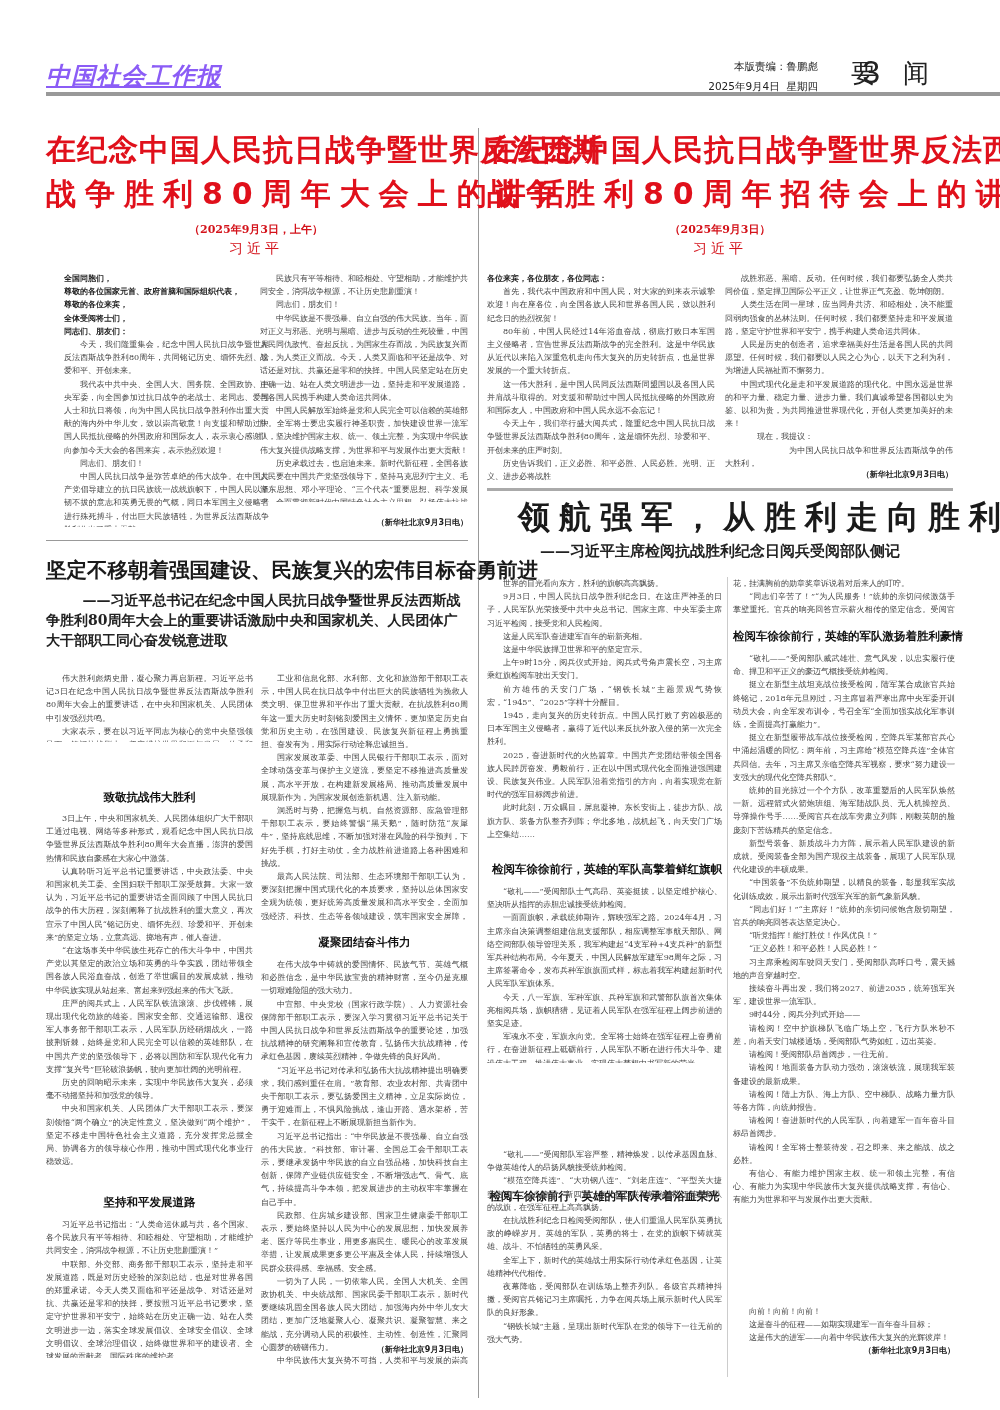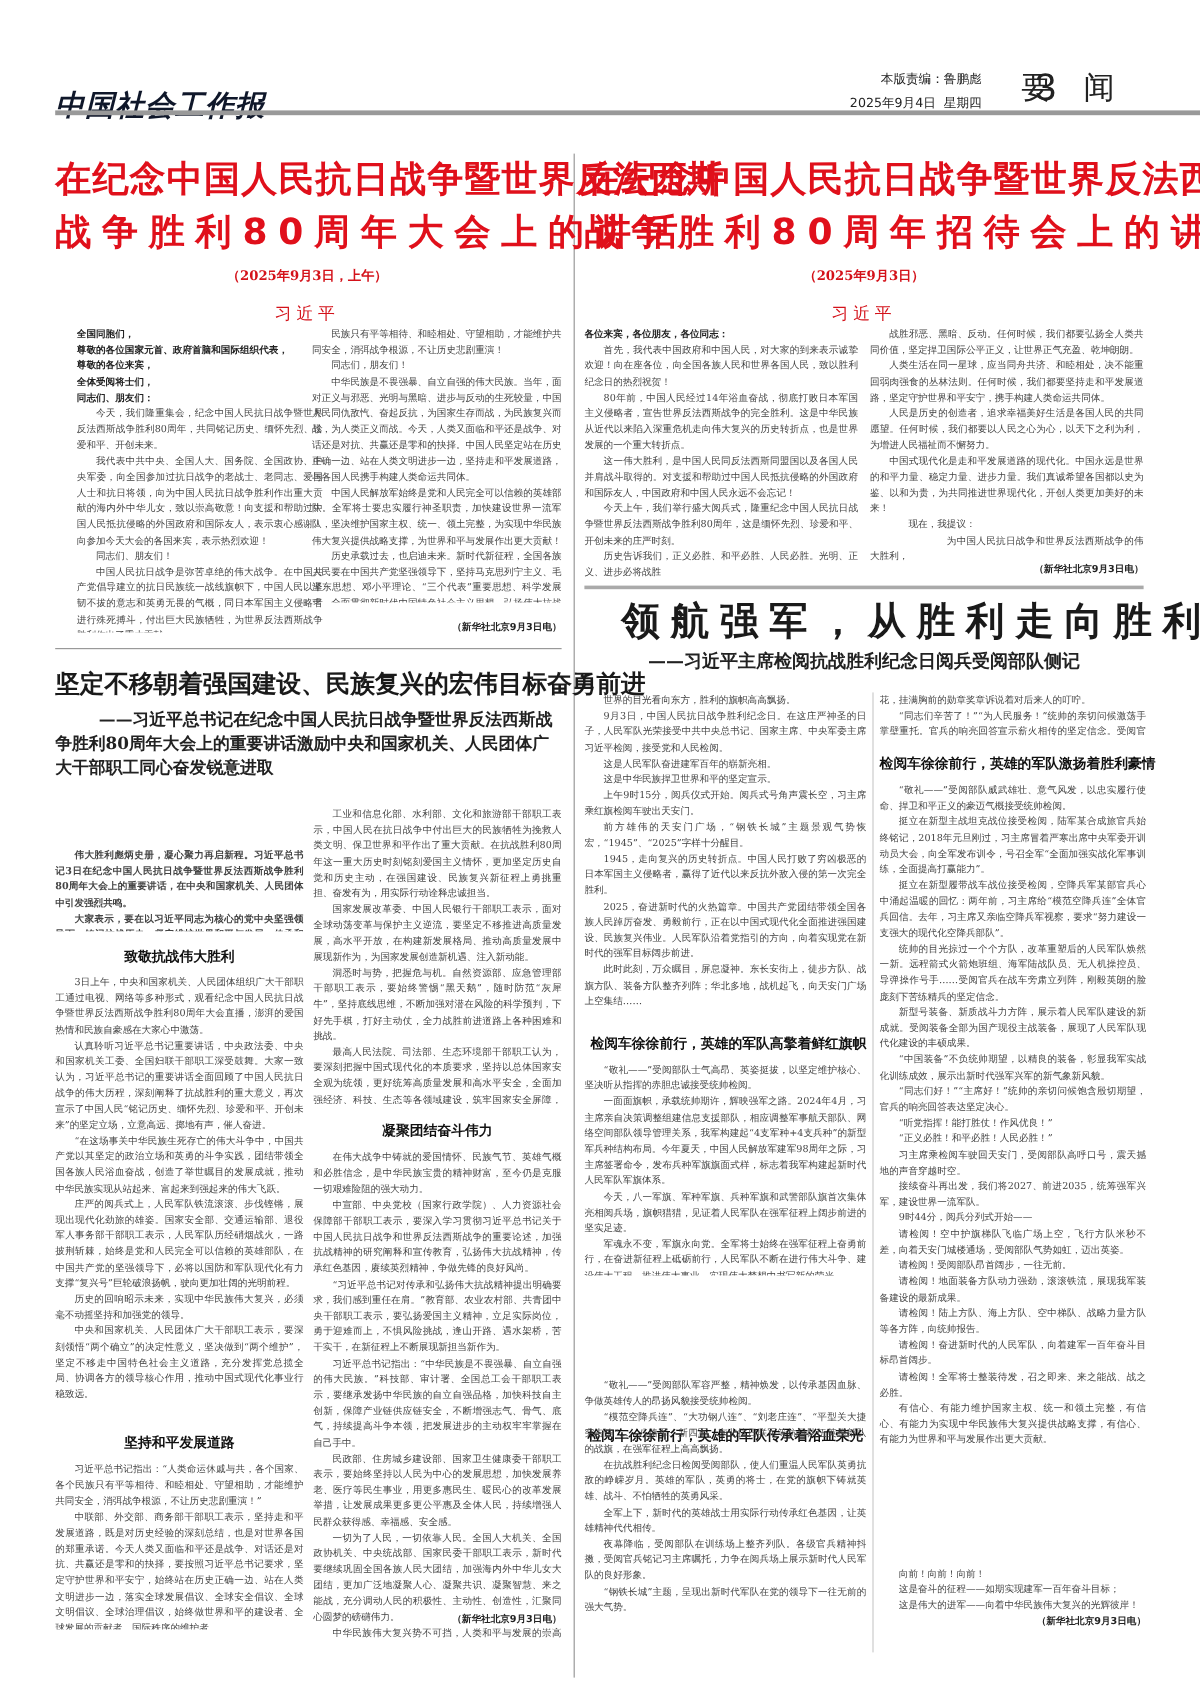--- a/index.html
+++ b/index.html
@@ -1,31 +1,31 @@
 <!DOCTYPE html>
 <html><head>
 <meta charset="utf-8">
 <style>
   * { box-sizing: border-box; margin: 0; padding: 0; }
   html, body { width: 1000px; height: 1410px; background: #ffffff; overflow: hidden; }
   body { font-family: "DejaVu Serif", "Liberation Serif", serif; color: #333; position: relative; }
 
   .masthead { position: absolute; left: 46px; top: 56px; width: 954px; height: 40px; }
-  .logo { position: absolute; left: 0; top: 16px; font-family: "DejaVu Serif", serif; font-style: italic; color: #0f172a; font-size: 24px; letter-spacing: 1px; font-weight: bold; }
+  .logo { position: absolute; left: 0; top: 4px; font-family: "DejaVu Serif", serif; font-style: italic; color: #8b5cf6; font-size: 24px; letter-spacing: 1px; font-weight: bold; text-decoration: underline; }
   .meta { position: absolute; right: 182px; top: 0; text-align: right; font-family: "DejaVu Sans", sans-serif; font-size: 10.5px; color: #222; line-height: 20px; }
   .page-num { position: absolute; right: 120px; top: -2px; font-family: "Liberation Sans", sans-serif; font-size: 32px; color: #222; }
   .section-name { position: absolute; right: 45px; top: 0px; font-family: "DejaVu Sans", sans-serif; font-size: 26px; color: #222; letter-spacing: 26px; }
   .top-rule { position: absolute; left: 46px; top: 92px; width: 954px; height: 4px; background: #999; }
 
   .col-divider { position: absolute; width: 1px; background: #999; }
 
   .red-headline { position: absolute; font-family: "DejaVu Sans", sans-serif; font-weight: bold; color: #e0101b; font-size: 30px; line-height: 44px; letter-spacing: 1px; white-space: nowrap; }
   .red-headline .l2 { letter-spacing: 9px; }
   .dateline { position: absolute; font-family: "DejaVu Serif", serif; font-weight: bold; font-size: 11px; color: #d4121a; text-align: center; }
-  .author { position: absolute; font-family: "DejaVu Serif", serif; font-size: 14px; color: #d4121a; letter-spacing: 4px; text-align: center; margin-top: 13px; }
+  .author { position: absolute; font-family: "DejaVu Serif", serif; font-size: 14px; color: #d4121a; letter-spacing: 4px; text-align: center; }
 
   .body-col { position: absolute; font-size: 8px; line-height: 13.2px; color: #444; text-align: justify; overflow: hidden; }
   .body-col p { text-indent: 2em; }
   .body-col p.noind { text-indent: 0; font-weight: bold; font-family: "DejaVu Sans", sans-serif; color: #222; }
   .body-col p.indented { text-indent: 4em; }
   .body-col p.indented2 { text-indent: 8em; }
 
   .source { position: absolute; font-family: "DejaVu Sans", sans-serif; font-weight: bold; font-size: 8px; color: #222; text-align: right; }
 
   .grey-rule { position: absolute; height: 2px; background: #aaa; }
@@ -111,21 +111,21 @@
   </div>
   <div class="source" style="left:725px; top:469px; width:228px;">（新华社北京9月3日电）</div>
 </div>
 
 <div class="grey-rule" style="left:487px; top:488px; width:466px; height:3px;"></div>
 
 <div>
   <div class="black-headline" style="left:46px; top:556px; font-size:20.5px; letter-spacing:0px;">坚定不移朝着强国建设、民族复兴的宏伟目标奋勇前进</div>
   <div class="subtitle" style="left:46px; top:590px; width:420px; font-size:14px; line-height:20px; text-indent:2.6em;">——习近平总书记在纪念中国人民抗日战争暨世界反法西斯战争胜利80周年大会上的重要讲话激励中央和国家机关、人民团体广大干部职工同心奋发锐意进取</div>
 
-  <div class="body-col" style="left:46px; top:706px; width:207px; height:70px;font-weight:bold;">
+  <div class="body-col" style="left:46px; top:672px; width:207px; height:70px;">
     <p>伟大胜利彪炳史册，凝心聚力再启新程。习近平总书记3日在纪念中国人民抗日战争暨世界反法西斯战争胜利80周年大会上的重要讲话，在中央和国家机关、人民团体中引发强烈共鸣。</p>
     <p>大家表示，要在以习近平同志为核心的党中央坚强领导下，铭记抗战历史，坚定维护世界和平与发展，传承和弘扬伟大抗战精神，坚定信心、锐意进取、团结奋斗，在强国建设、民族复兴新征程上创造新的历史伟业、夺取新的更大胜利。</p>
   </div>
   <div class="subhead" style="left:46px; top:790px; width:207px;">致敬抗战伟大胜利</div>
   <div class="body-col" style="left:46px; top:812px; width:207px; height:363px;">
     <p>3日上午，中央和国家机关、人民团体组织广大干部职工通过电视、网络等多种形式，观看纪念中国人民抗日战争暨世界反法西斯战争胜利80周年大会直播，澎湃的爱国热情和民族自豪感在大家心中激荡。</p>
     <p>认真聆听习近平总书记重要讲话，中央政法委、中央和国家机关工委、全国妇联干部职工深受鼓舞。大家一致认为，习近平总书记的重要讲话全面回顾了中国人民抗日战争的伟大历程，深刻阐释了抗战胜利的重大意义，再次宣示了中国人民“铭记历史、缅怀先烈、珍爱和平、开创未来”的坚定立场，立意高远、掷地有声，催人奋进。</p>
     <p>“在这场事关中华民族生死存亡的伟大斗争中，中国共产党以其坚定的政治立场和英勇的斗争实践，团结带领全国各族人民浴血奋战，创造了举世瞩目的发展成就，推动中华民族实现从站起来、富起来到强起来的伟大飞跃。</p>
     <p>庄严的阅兵式上，人民军队铁流滚滚、步伐铿锵，展现出现代化劲旅的雄姿。国家安全部、交通运输部、退役军人事务部干部职工表示，人民军队历经硝烟战火，一路披荆斩棘，始终是党和人民完全可以信赖的英雄部队，在中国共产党的坚强领导下，必将以国防和军队现代化有力支撑“复兴号”巨轮破浪扬帆，驶向更加壮阔的光明前程。</p>
     <p>历史的回响昭示未来，实现中华民族伟大复兴，必须毫不动摇坚持和加强党的领导。</p>

